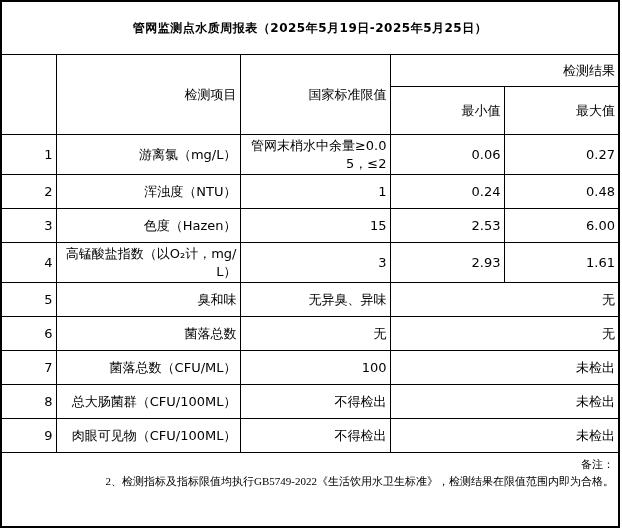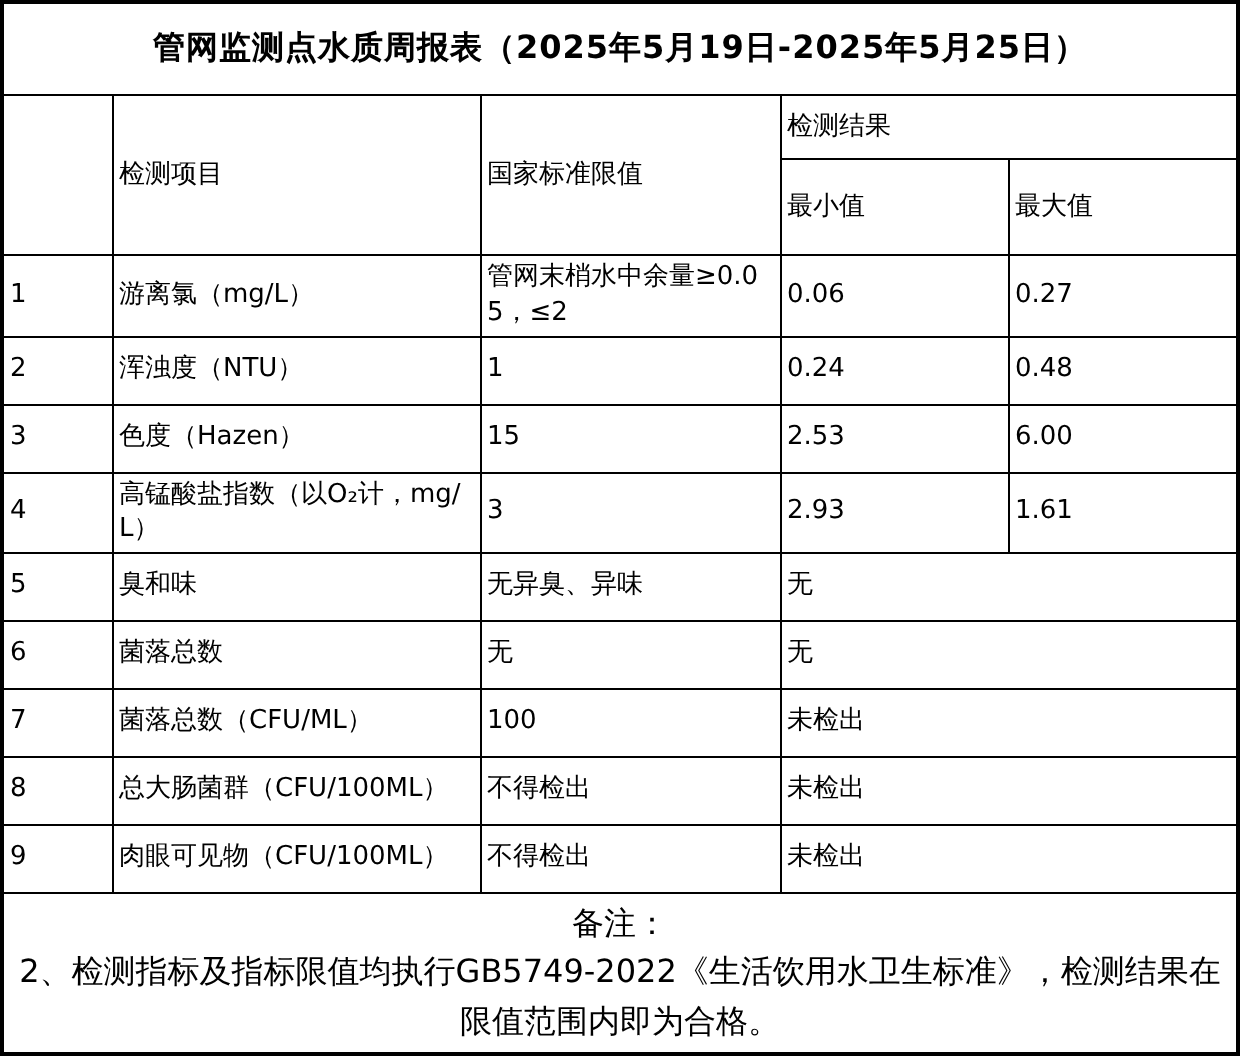--- a/index.html
+++ b/index.html
@@ -17,58 +17,59 @@
     border: 2px solid #000000;
     background: #ffffff;
     display: flex;
     flex-direction: column;
   }
   .title-bar {
     height: 52px;
     display: flex;
     align-items: center;
     justify-content: center;
-    font-size: 16px;
+    font-size: 12px;
     font-weight: bold;
     letter-spacing: 0.5px;
   }
   table.report {
     border-collapse: collapse;
     table-layout: fixed;
     width: 100%;
   }
   table.report col.c-no  { width: 54px; }
   table.report col.c-item{ width: 184px; }
   table.report col.c-std { width: 150px; }
   table.report col.c-min { width: 114px; }
   table.report col.c-max { width: 114px; }
   table.report th, table.report td {
     border: 1px solid #000000;
-    text-align: left;
+    text-align: right;
     vertical-align: middle;
     font-size: 13px;
     font-weight: normal;
     padding: 2px 3px;
     line-height: 1.35;
     word-break: break-all;
   }
   table.report tr.hdr-top th { height: 32px; }
   table.report tr.hdr-sub th { height: 48px; }
   table.report tr.r1 td { height: 40px; }
   table.report tr.data td { height: 34px; }
   
   table.report tr th:first-child, table.report tr td:first-child { border-left: none; }
   table.report tr th:last-child, table.report tr td:last-child { border-right: none; }
   table.report tr:first-child th { border-top-color: #000; }
   .notes {
     flex: 1;
     padding: 3px 4px 2px 4px;
-    font-size: 16px;
+    font-size: 11px;
     line-height: 1.55;
-    text-align: center;
+    text-align: right;
+    font-family: Liberation Serif, serif;
   }
   .notes div { white-space: normal; }
 </style>
 </head>
 <body>
 
 <div class="sheet">
 
   <div class="title-bar">管网监测点水质周报表（2025年5月19日-2025年5月25日）</div>
 

